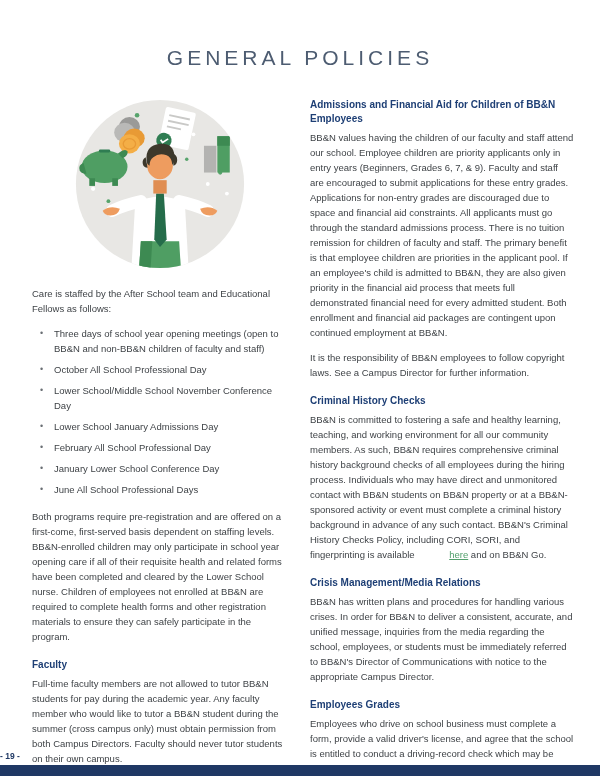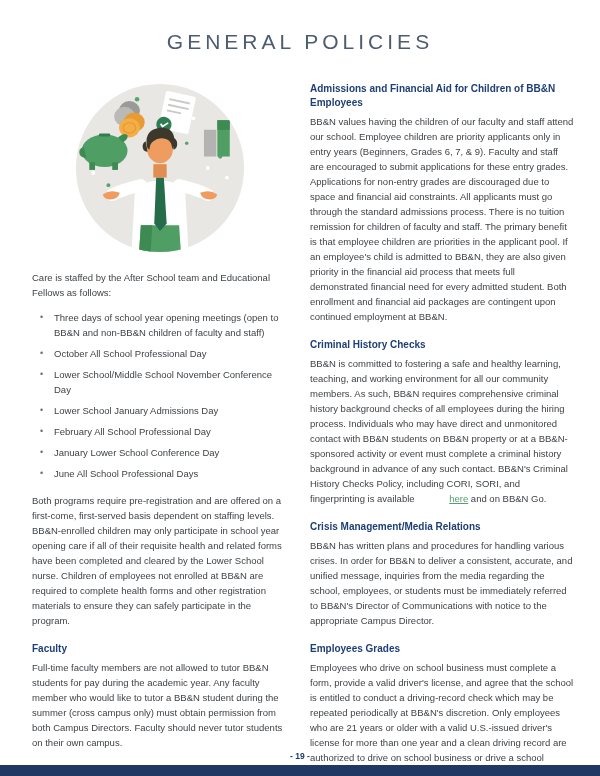--- a/index.html
+++ b/index.html
@@ -6,21 +6,21 @@
   .page {
     position: relative;
     width: 600px;
     height: 776px;
     background: #ffffff;
     font-family: "Liberation Sans", sans-serif;
     color: #3f4347;
     overflow: hidden;
   }
   .doc-title {
-    margin-top: 30px;
+    margin-top: 46px;
     text-align: center;
     font-size: 21px;
     font-weight: 300;
     letter-spacing: 4px;
     color: #4d5c71;
   }
   .content {
     display: flex;
     margin-top: 28px;
     padding: 0 26px 0 32px;
@@ -70,21 +70,20 @@
     color: #53a06d;
     text-decoration: underline;
     cursor: pointer;
     padding-left: 32px;
   }
 
   .footer-pagenum {
     position: absolute;
     left: 0; right: 0;
     bottom: 15px;
-    text-align: center;
     font-size: 8.5px;
     font-weight: bold;
     color: #1f3864;
   }
   .footer-bar {
     position: absolute;
     left: 0; right: 0; bottom: 0;
     height: 11px;
     background: #1f3864;
   }
@@ -217,20 +216,21 @@
 
       <h3 class="section-head">Faculty</h3>
       <p class="body">Full-time faculty members are not allowed to tutor BB&amp;N students for pay during the academic year. Any faculty member who would like to tutor a BB&amp;N student during the summer (cross campus only) must obtain permission from both Campus Directors. Faculty should never tutor students on their own campus.</p>
     </div>
 
     <div class="col-right">
 
       <h3 class="section-head first">Admissions and Financial Aid for Children of BB&amp;N Employees</h3>
       <p class="body">BB&amp;N values having the children of our faculty and staff attend our school. Employee children are priority applicants only in entry years (Beginners, Grades 6, 7, &amp; 9).  Faculty and staff are encouraged to submit applications for these entry grades. Applications for non-entry grades are discouraged due to space and financial aid constraints. All applicants must go through the standard admissions process. There is no tuition remission for children of faculty and staff. The primary benefit is that employee children are priorities in the applicant pool. If an employee's child is admitted to BB&amp;N, they are also given priority in the financial aid process that meets full demonstrated financial need for every admitted student. Both enrollment and financial aid packages are contingent upon continued employment at BB&amp;N.</p>
 
+      <p class="body">It is the responsibility of BB&amp;N employees to follow copyright laws. See a Campus Director for further information.</p>
 
       <h3 class="section-head">Criminal History Checks</h3>
       <p class="body"><span>BB&amp;N is committed to fostering a safe and healthy learning, teaching, and working environment for all our community members. As such, BB&amp;N requires comprehensive criminal history background checks of all employees during the hiring process. Individuals who may have direct and unmonitored contact with BB&amp;N students on BB&amp;N property or at a BB&amp;N-sponsored activity or event must complete a criminal history background in advance of any such contact. BB&amp;N's Criminal History Checks Policy, including CORI, SORI, and fingerprinting is available </span><a class="inline-link">here</a><span> and on BB&amp;N Go.</span></p>
 
       <h3 class="section-head">Crisis Management/Media Relations</h3>
       <p class="body">BB&amp;N has written plans and procedures for handling various crises. In order for BB&amp;N to deliver a consistent, accurate, and unified message, inquiries from the media regarding the school, employees, or students must be immediately referred to BB&amp;N's Director of Communications with notice to the appropriate Campus Director.</p>
 
       <h3 class="section-head">Employees Grades</h3>
       <p class="body">Employees who drive on school business must complete a form, provide a valid driver's license, and agree that the school is entitled to conduct a driving-record check which may be repeated periodically at BB&amp;N's discretion. Only employees who are 21 years or older with a valid U.S.-issued driver's license for more than one year and a clean driving record are authorized to drive on school business or drive a school</p>
     </div>

